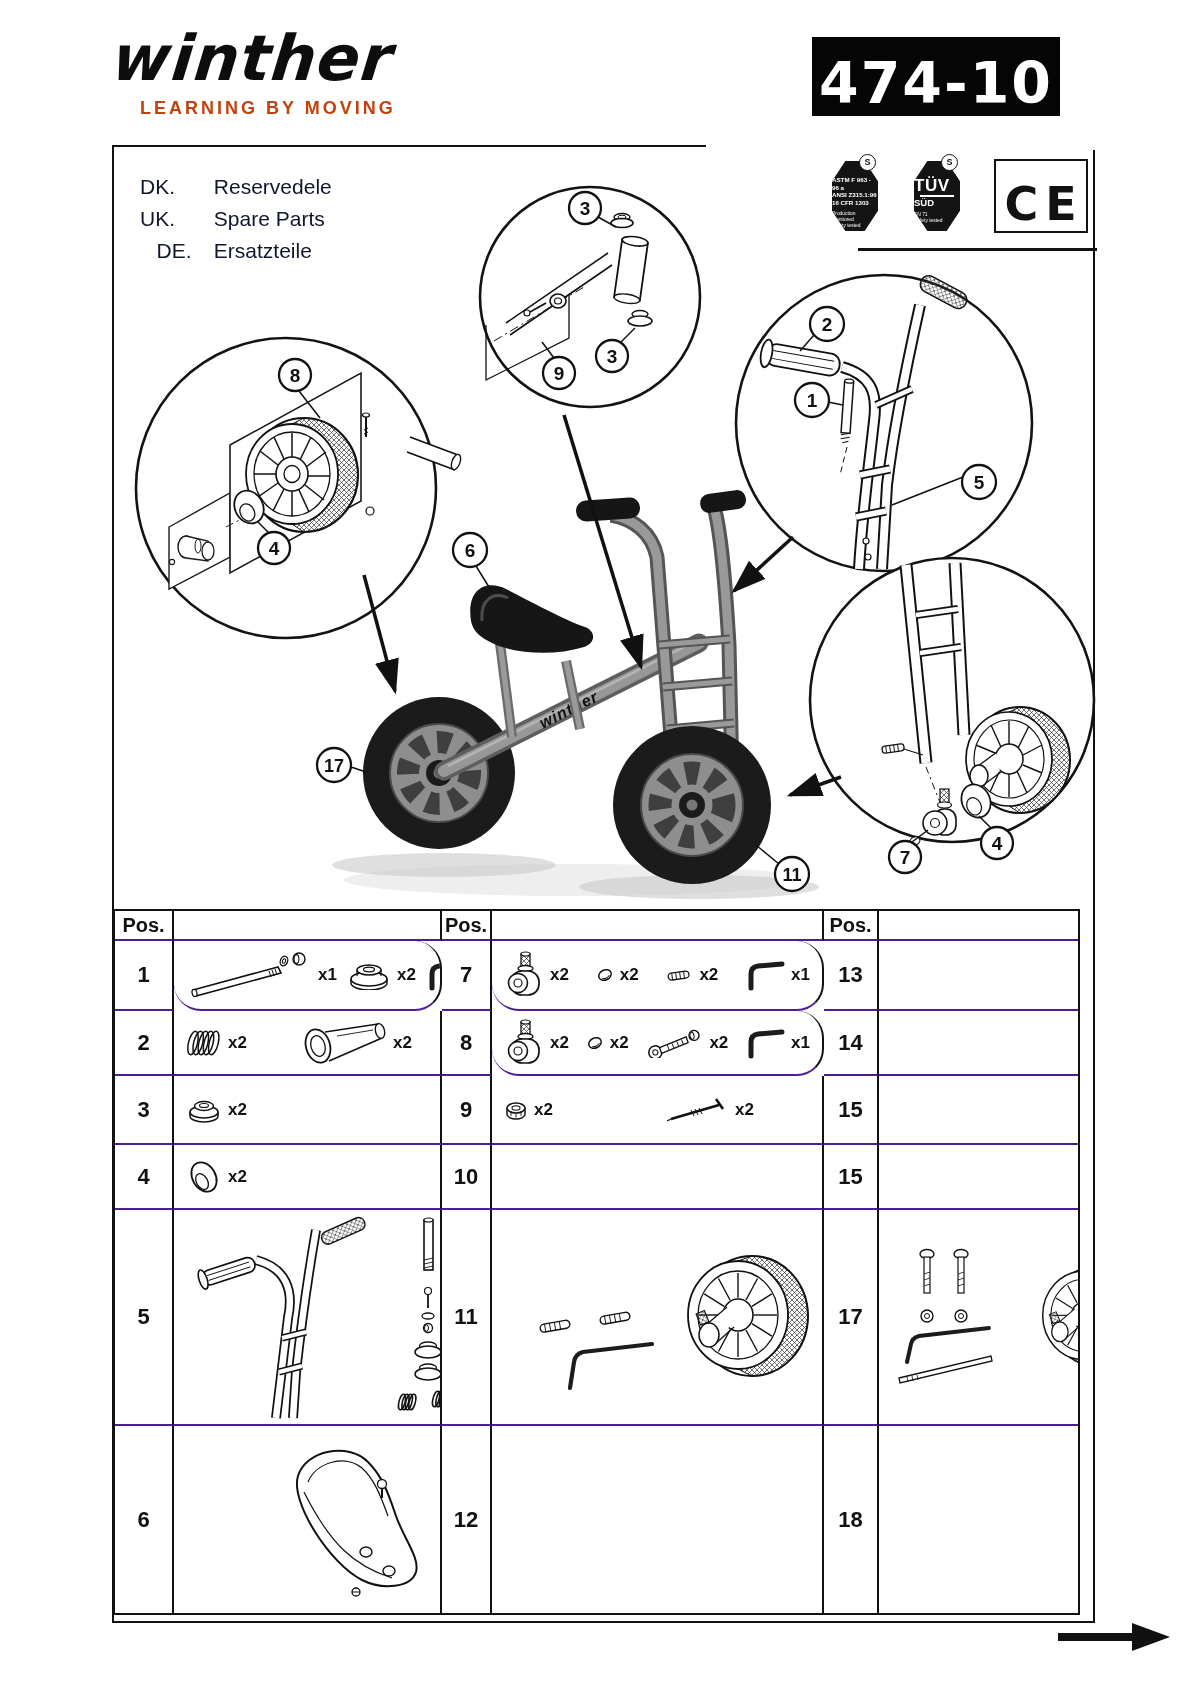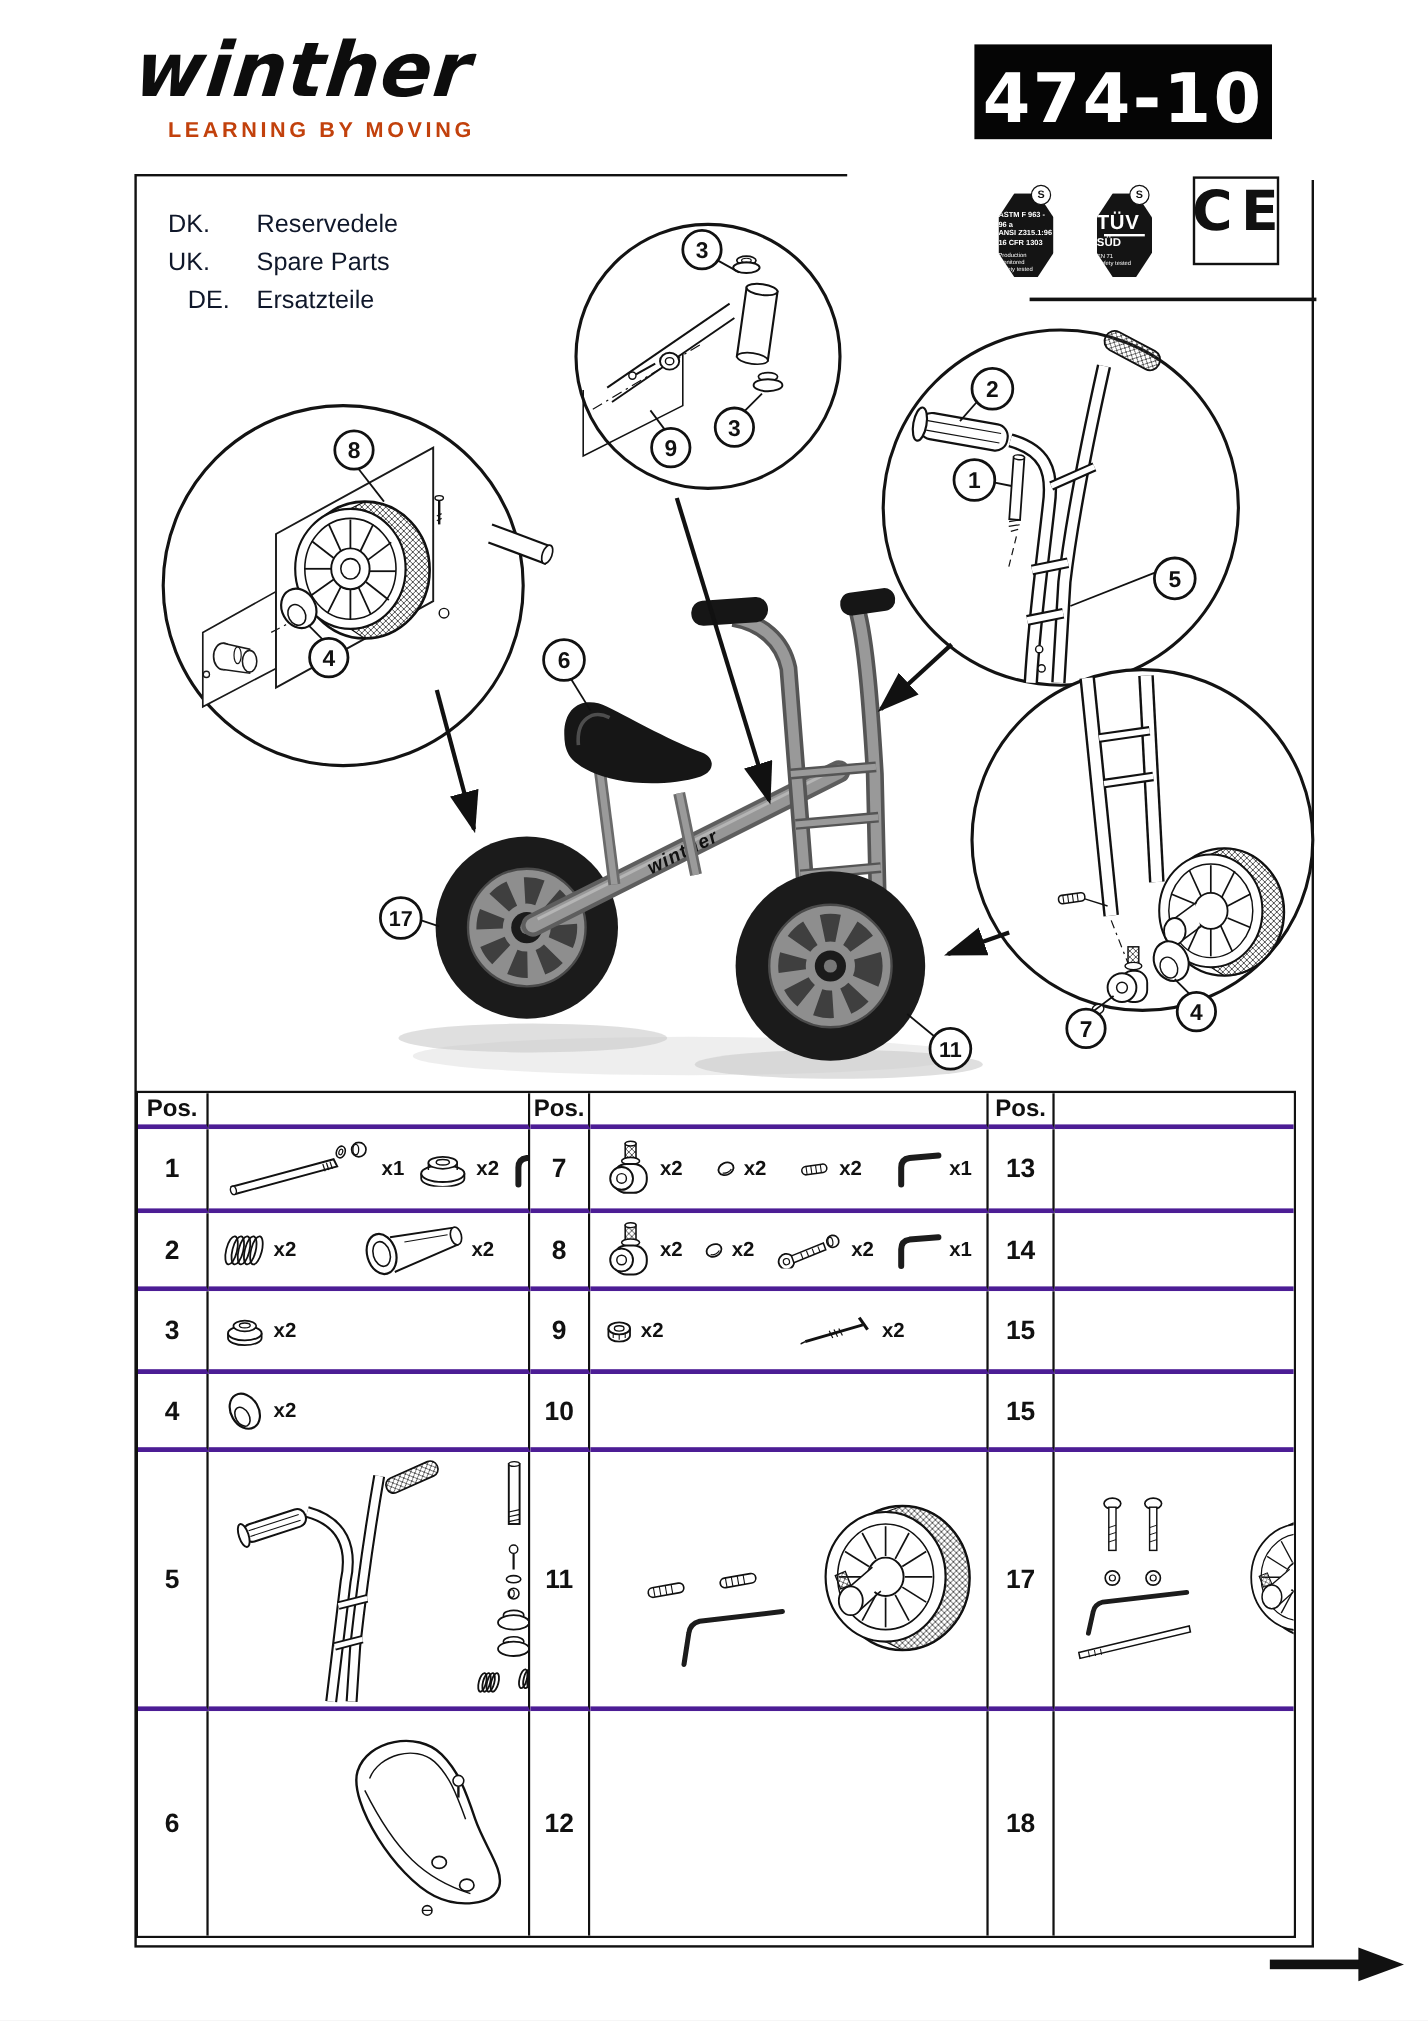--- a/index.html
+++ b/index.html
@@ -32,43 +32,43 @@
         text-align:center;z-index:3;}
   #badge-astm{left:718px;top:14px;}
   #badge-astm .ln{font-size:6.2px;font-weight:bold;line-height:7.6px;}
   #badge-astm .pad{height:15px;}
   #badge-astm .ft{font-size:4.9px;line-height:6px;margin-top:5px;}
   #badge-tuv{left:800px;top:14px;}
   #badge-tuv .tuv-t{font-size:17px;font-weight:900;letter-spacing:.5px;line-height:17px;margin-top:16px;}
   #badge-tuv .tuv-hr{width:34px;height:1.6px;background:#fff;margin:1px auto 1px;}
   #badge-tuv .tuv-s{font-size:9.5px;font-weight:bold;line-height:10px;}
   #badge-tuv .ft{font-size:4.9px;line-height:6px;margin-top:4px;}
-  #badge-ce{position:absolute;left:880px;top:0;width:72px;height:74px;border:2.5px solid #111;
-        box-sizing:border-box;display:flex;align-items:flex-start;justify-content:center;
+  #badge-ce{position:absolute;left:880px;top:12px;width:94px;height:74px;border:2.5px solid #111;
+        box-sizing:border-box;display:flex;align-items:flex-end;justify-content:center;
         font-family:"DejaVu Sans",sans-serif;font-size:46px;font-weight:bold;letter-spacing:7px;
         padding-left:6px;}
   
   #diagram{position:absolute;left:0px;top:28px;}
   #diagram text.co{font-family:"Liberation Sans",sans-serif;font-weight:bold;fill:#111;}
   
   #parts-table{position:absolute;left:-1px;top:762px;width:963px;
         border:2.5px solid #111;display:grid;
         grid-template-columns:59px 268px 50px 332px 55px 199px;
         grid-template-rows:30px 70px 65px 69px 65px 216px 187px;}
-  .cell{border-right:2px solid #111;border-bottom:4px solid #4c1d95;box-sizing:border-box;
+  .cell{border-right:2px solid #111;border-bottom:2px solid #4c1d95;box-sizing:border-box;
         display:flex;align-items:center;overflow:hidden;background:#fff;}
   .cell:nth-child(6n){border-right:none;}
   .cell:nth-child(n+37){border-bottom:none;}
   .pos-cell{justify-content:center;font-weight:bold;font-size:22px;}
   .pos-cell.head,.content-cell.head{font-size:20px;}
   .content-cell{padding:4px 12px;gap:10px;}
   .item{display:flex;align-items:center;gap:6px;}
   .qty{font-weight:bold;font-size:17px;white-space:nowrap;}
   .item-icon{display:flex;align-items:center;}
-  .pos-1,.pos-7,.pos-8{justify-content:space-between;}
+  .pos-1,.pos-7,.pos-8{justify-content:space-between;border-radius:27px;}
   .pos-2{gap:56px;}
   .pos-9 .item:nth-child(2){margin-left:104px;}
   .pos-5{justify-content:space-between;align-items:flex-start;padding:6px 20px;}
   .pos-5 .item:nth-child(3){margin-top:6px;}
   .pos-6{padding-left:96px;}
   .pos-11{justify-content:space-between;padding:4px 20px 4px 40px;}
   .pos-11 .item:first-child{margin-top:46px;}
   .pos-17{justify-content:space-between;padding:4px 2px 4px 12px;}
   .pos-17 [data-name="wheel-icon"] svg{width:116px;height:110px;}
   

